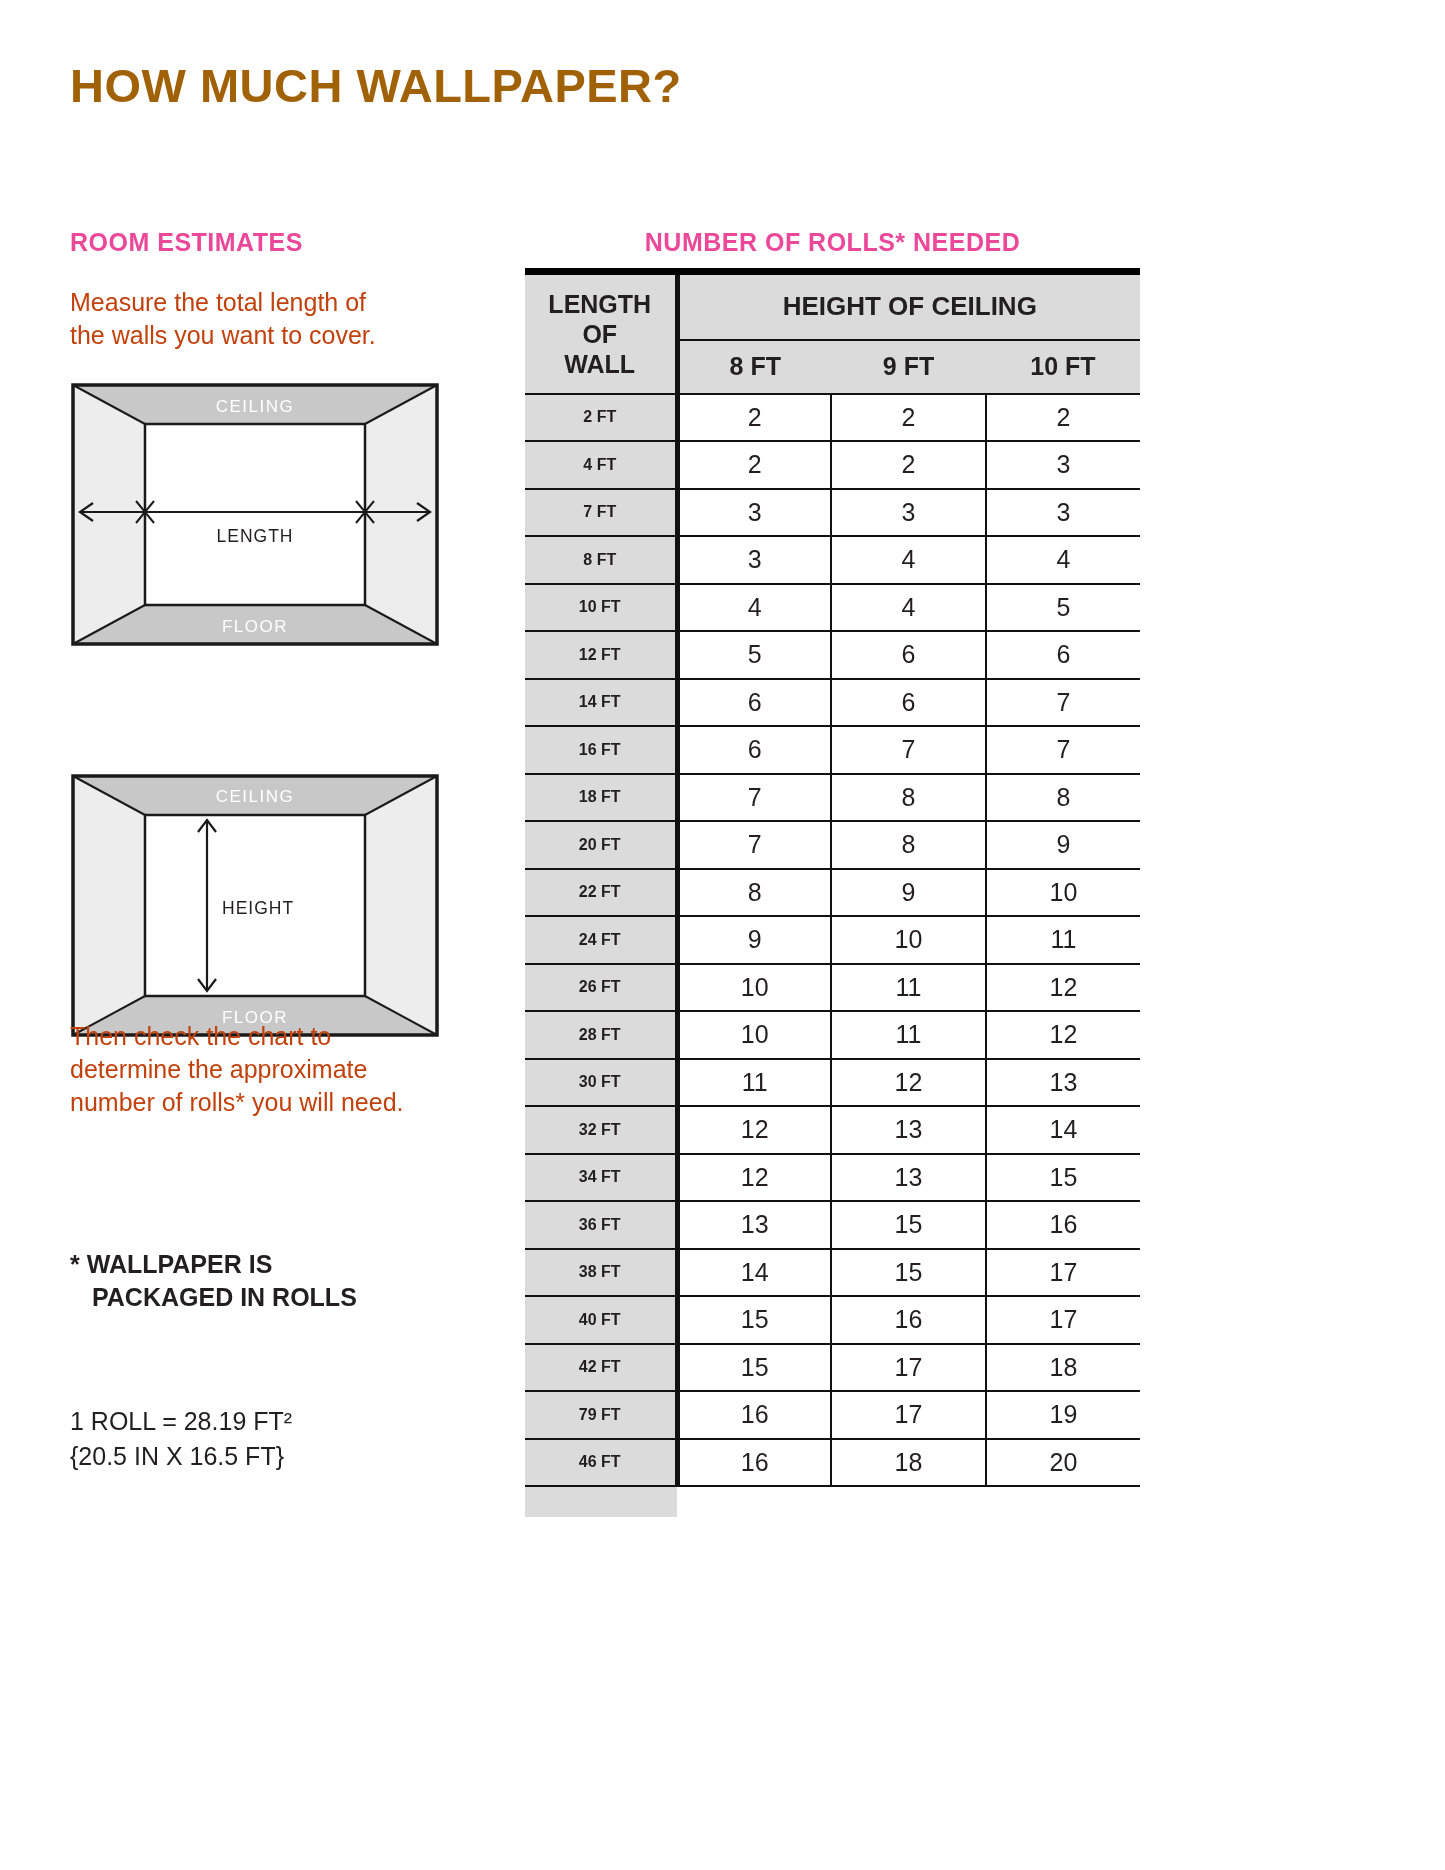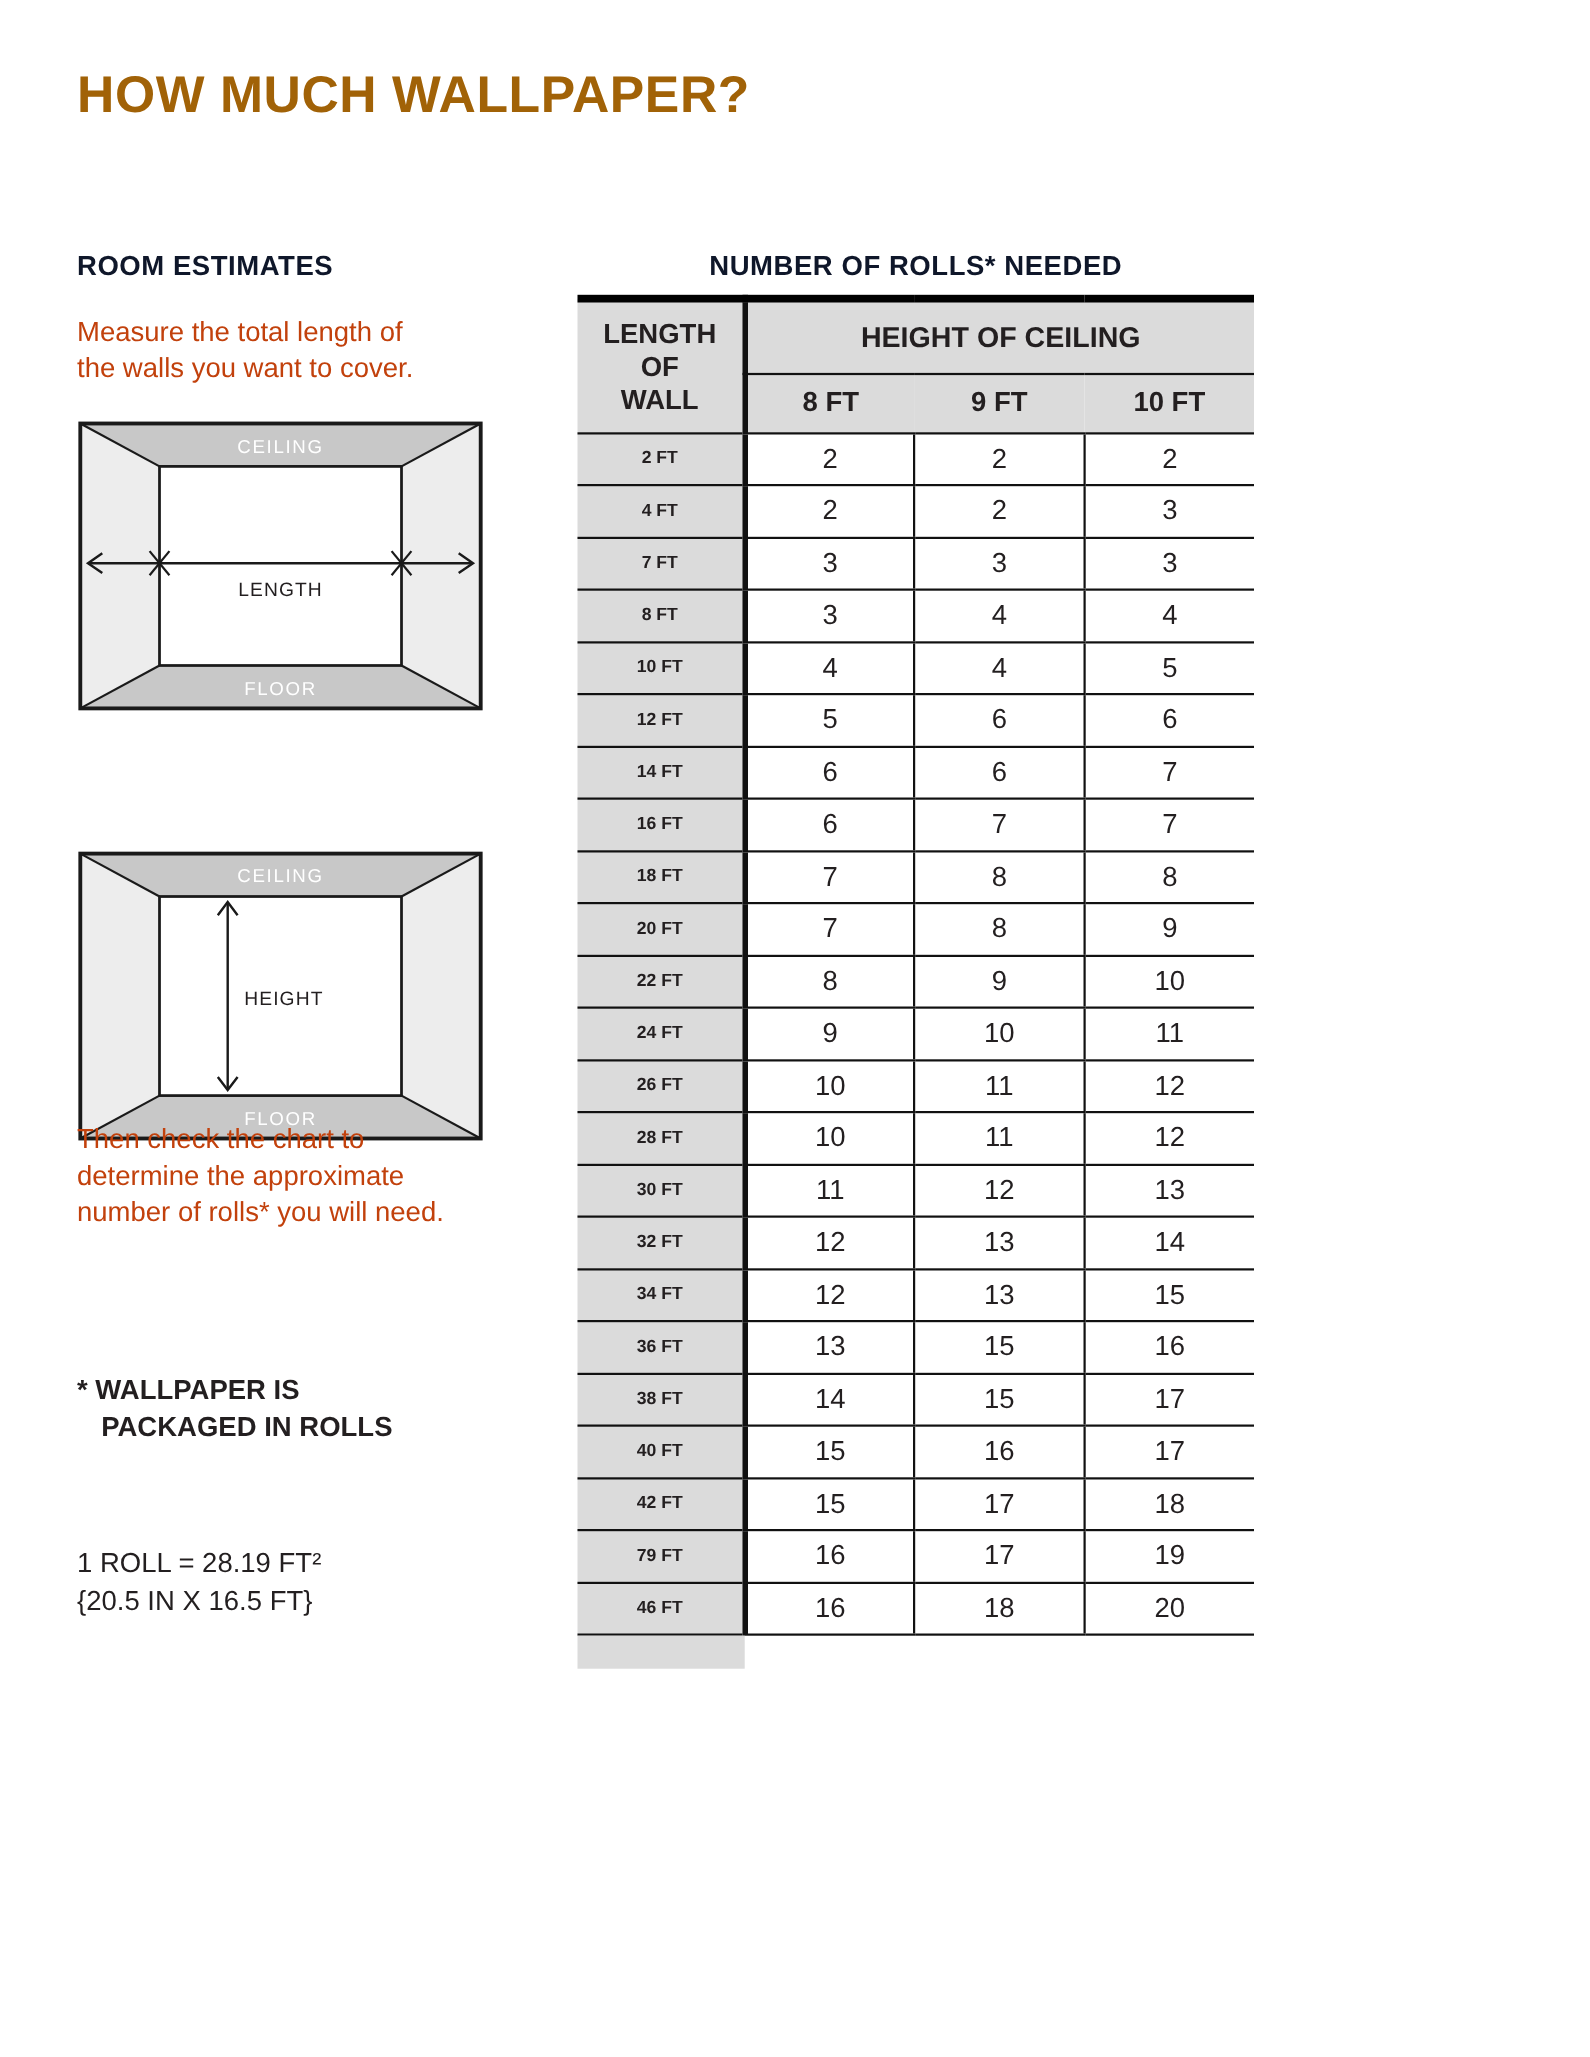--- a/index.html
+++ b/index.html
@@ -21,21 +21,21 @@
     font-size: 47px;
     font-weight: 700;
     letter-spacing: 0.5px;
     color: #a16207;
   }
   .section-heading {
     position: absolute;
     font-size: 25px;
     font-weight: 700;
     letter-spacing: 0.5px;
-    color: #0f172a;
+    color: #ec4899;
   }
   #room-estimates-heading { left: 70px; top: 228px; }
   #rolls-heading { left: 525px; top: 228px; width: 615px; text-align: center; }
   .body-text {
     position: absolute;
     left: 70px;
     font-size: 25px;
     line-height: 1.32;
     color: #c2410c;
   }

